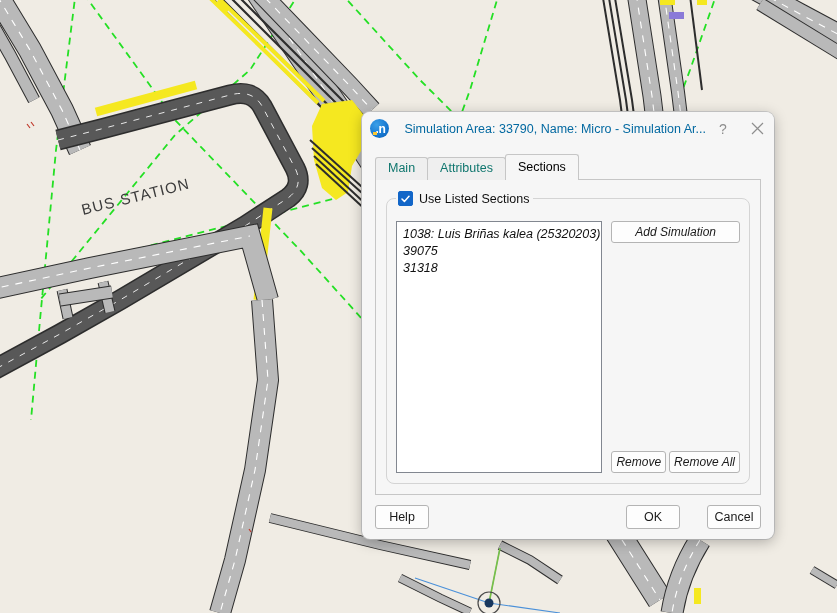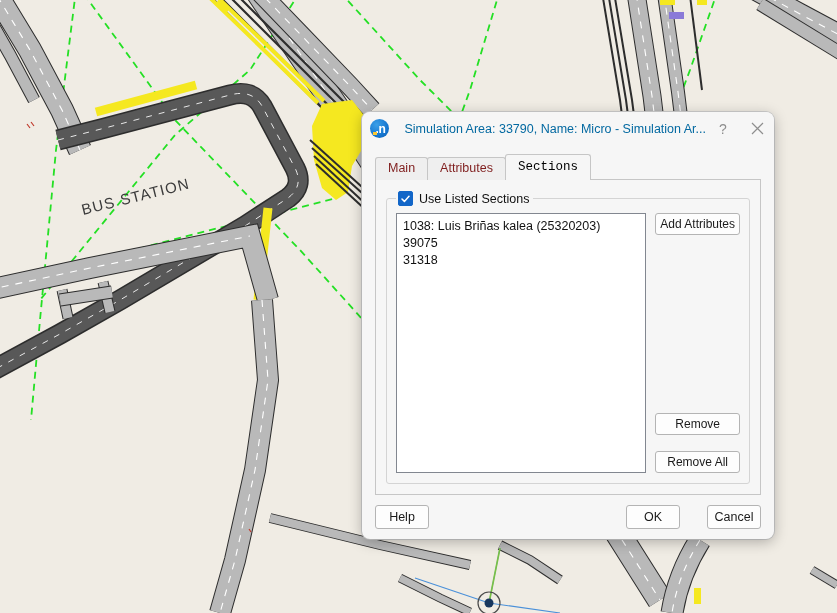--- a/index.html
+++ b/index.html
@@ -114,62 +114,61 @@
     position: relative;
     height: 23px;
     margin-left: 13px;
     margin-top: 12px;
     display: flex;
     align-items: flex-end;
     z-index: 3;
   }
   .tab {
     font-size: 12.5px;
-    color: #7f1d1d;
+    color: #0f766e;
     padding: 3px 12px 4px 12px;
     border: 1px solid #c6c6c6;
     border-bottom: none;
     background: #efefef;
     border-top-left-radius: 3px;
     border-top-right-radius: 3px;
     margin-right: -1px;
     line-height: 15px;
     position: relative;
     cursor: default;
   }
   .tab.active {
     background: #f6f6f6;
     color: #000;
     padding-top: 5px;
     padding-bottom: 5px;
     border-color: #c6c6c6;
     z-index: 2;
-    font-family: Liberation Mono, monospace;
   }
 
   
   .tabpage {
     margin: 0 13px 0 13px;
     border: 1px solid #c6c6c6;
     background: #f6f6f6;
     flex: 1 1 auto;
     margin-top: -1px;
     padding: 11px 10px 10px 10px;
     position: relative;
     display: flex;
     flex-direction: column;
   }
 
   
   .groupbox {
     flex: 1 1 auto;
     border: 1px solid #d4d4d4;
-    border-radius: 3px;
-    position: relative;
-    padding: 14px 9px 10px 9px;
+    border-radius: 8px;
+    position: relative;
+    padding: 22px 9px 10px 9px;
     display: flex;
     flex-direction: row;
     margin-top: 7px;
   }
   .group-title {
     position: absolute;
     top: -9px;
     left: 9px;
     background: #f6f6f6;
     padding: 0 4px 0 2px;
@@ -196,20 +195,21 @@
     color: #111;
     white-space: nowrap;
   }
 
   
   .list-row {
     display: flex;
     flex-direction: row;
     width: 100%;
     height: 100%;
+    font-style: italic;
   }
   .listbox {
     flex: 1 1 auto;
     background: #ffffff;
     border: 1px solid #828790;
     overflow: hidden;
     padding: 4px 2px 2px 5px;
     cursor: default;
   }
   .list-item {
@@ -222,22 +222,22 @@
 
   .btncol {
     flex: 0 0 79px;
     margin-left: 9px;
     display: flex;
     flex-direction: column;
     justify-content: space-between;
   }
   .btncol-bottom {
     display: flex;
-    flex-direction: column;
-    gap: 16px;
+    flex-direction: row;
+    gap: 3px;
     justify-content: center;
   }
 
   .btn {
     font-family: "Liberation Sans", sans-serif;
     font-size: 12px;
     color: #1a1a1a;
     background: #fdfdfd;
     border: 1px solid #b4b4b4;
     border-radius: 3px;
@@ -473,21 +473,21 @@
         </div>
 
         <div class="list-row">
           <div class="listbox">
             <div class="list-item">1038: Luis Briñas kalea (25320203)</div>
             <div class="list-item">39075</div>
             <div class="list-item">31318</div>
           </div>
 
           <div class="btncol">
-            <div class="btn">Add Attributes</div>
+            <div class="btn">Add Simulation</div>
             <div class="btncol-bottom">
               <div class="btn">Remove</div>
               <div class="btn">Remove All</div>
             </div>
           </div>
         </div>
       </div>
     </div>
 
     <div class="footer">

